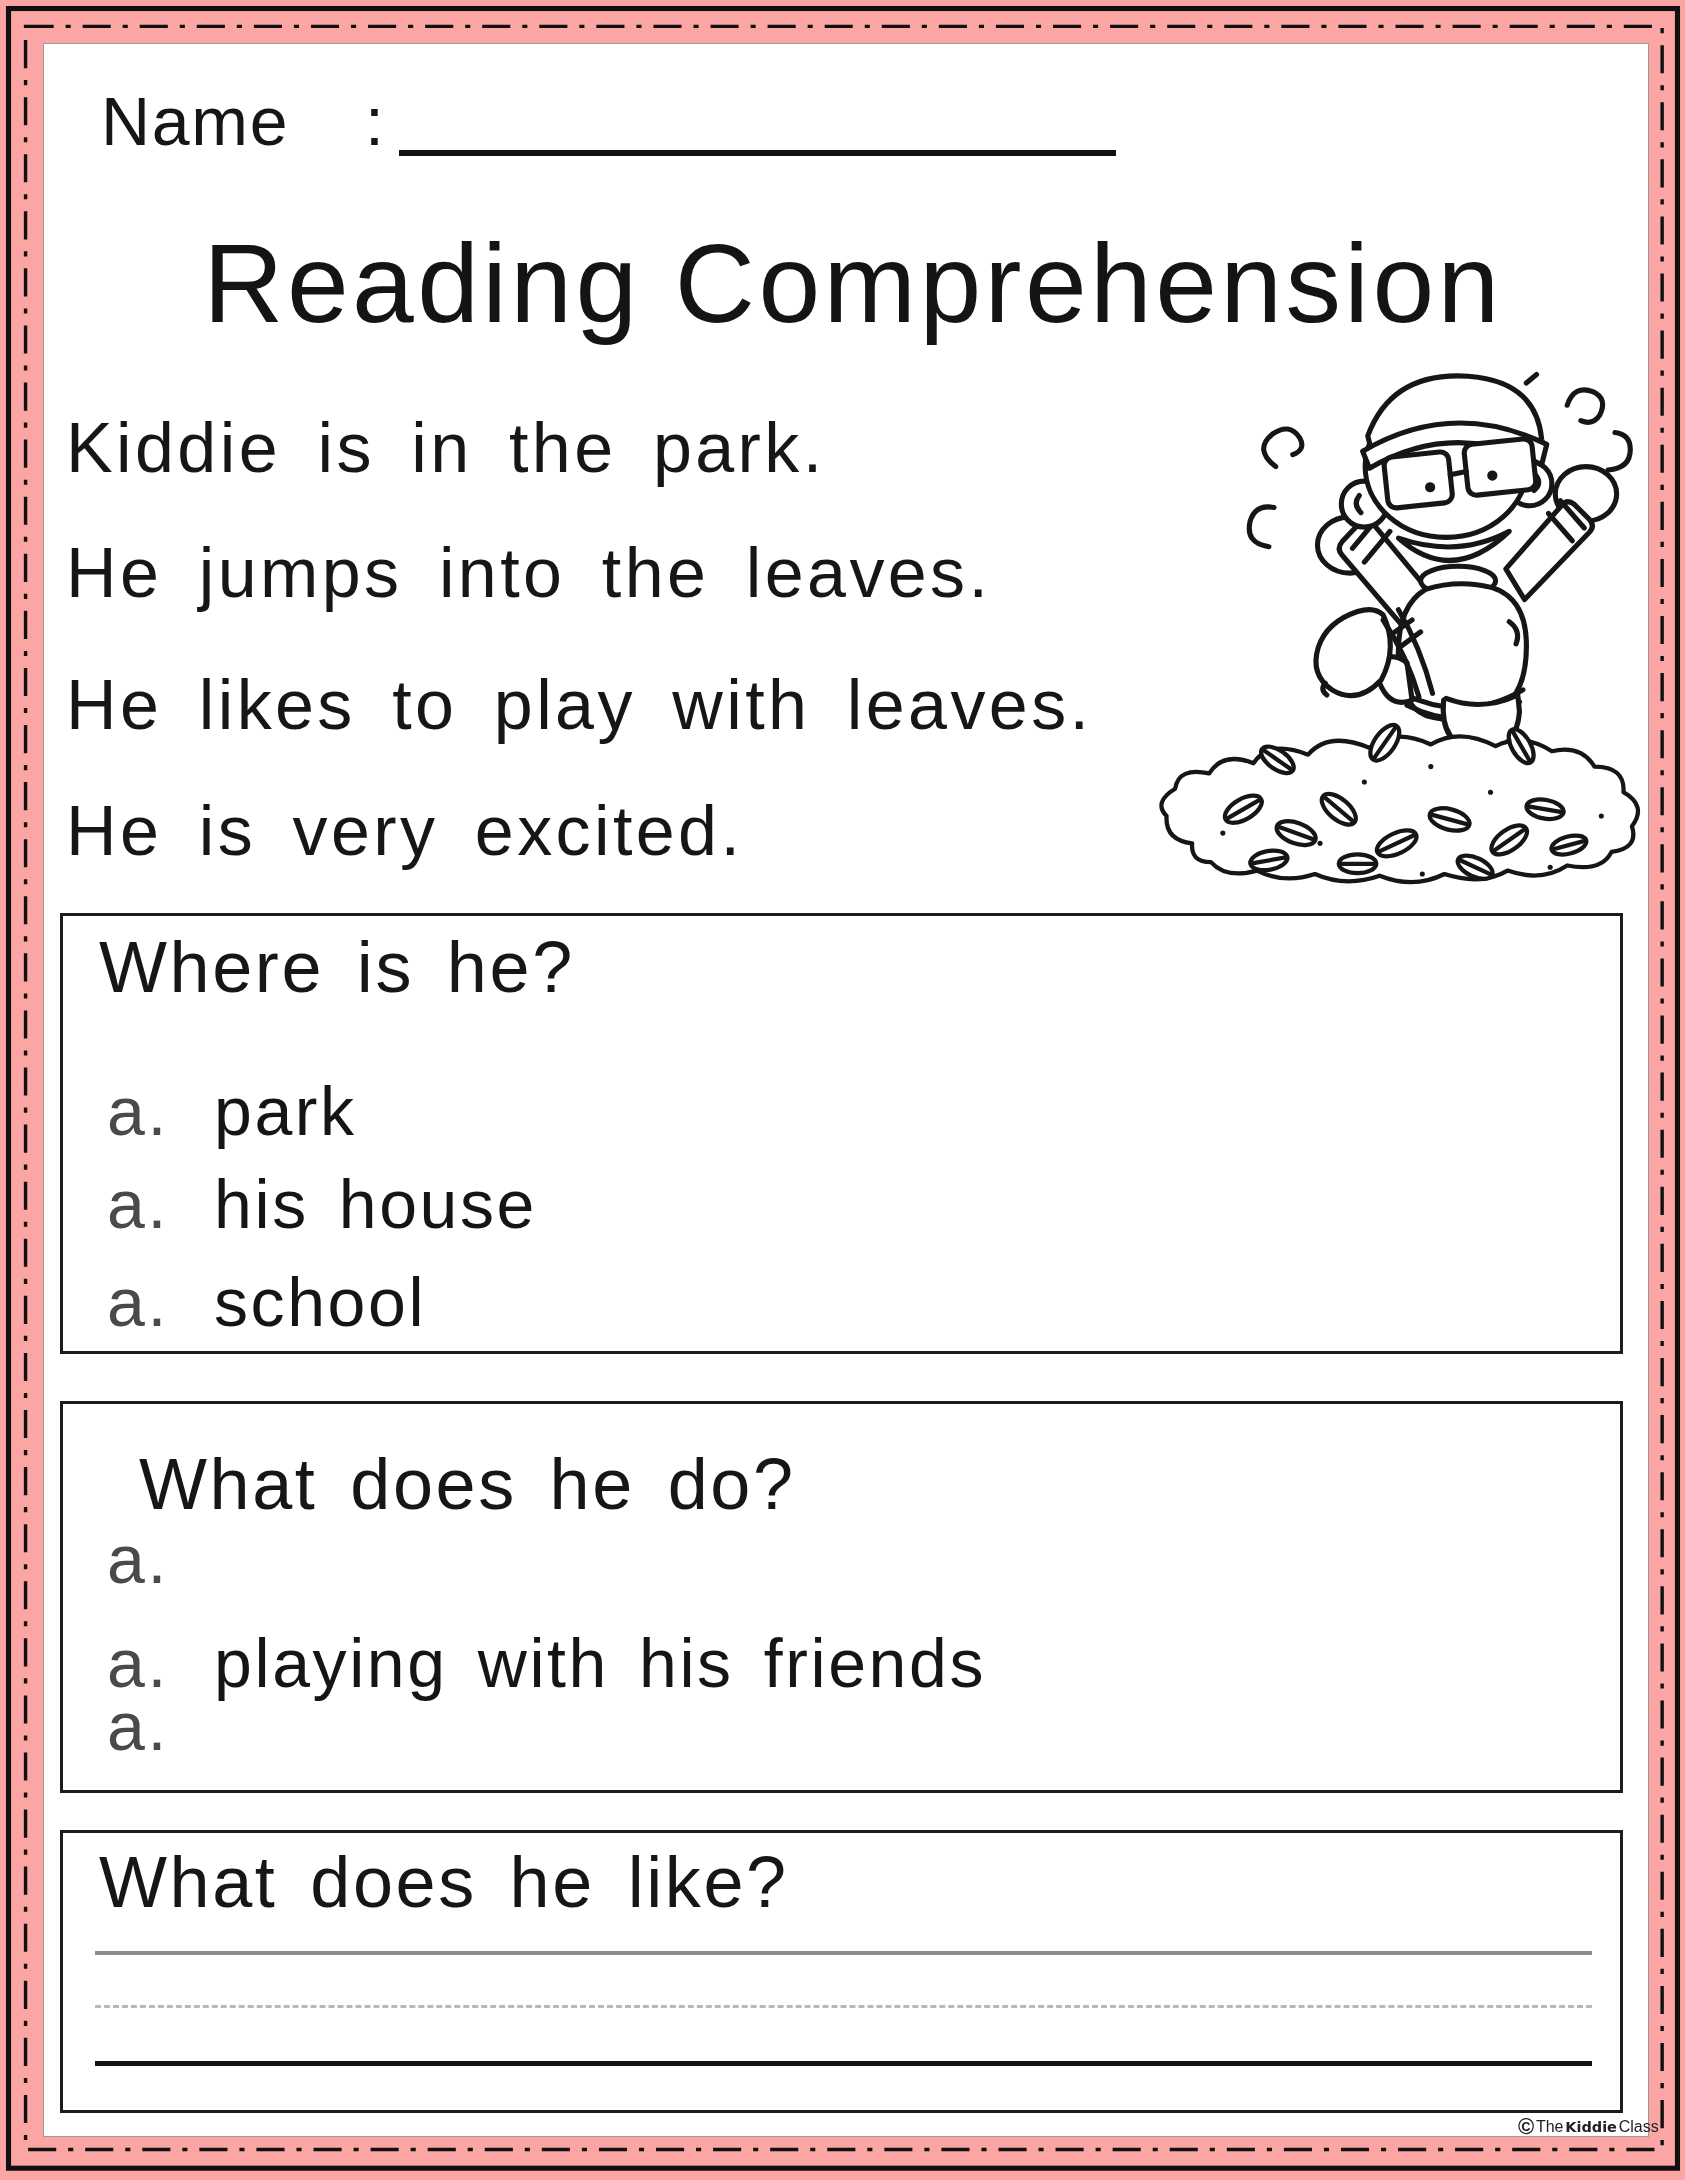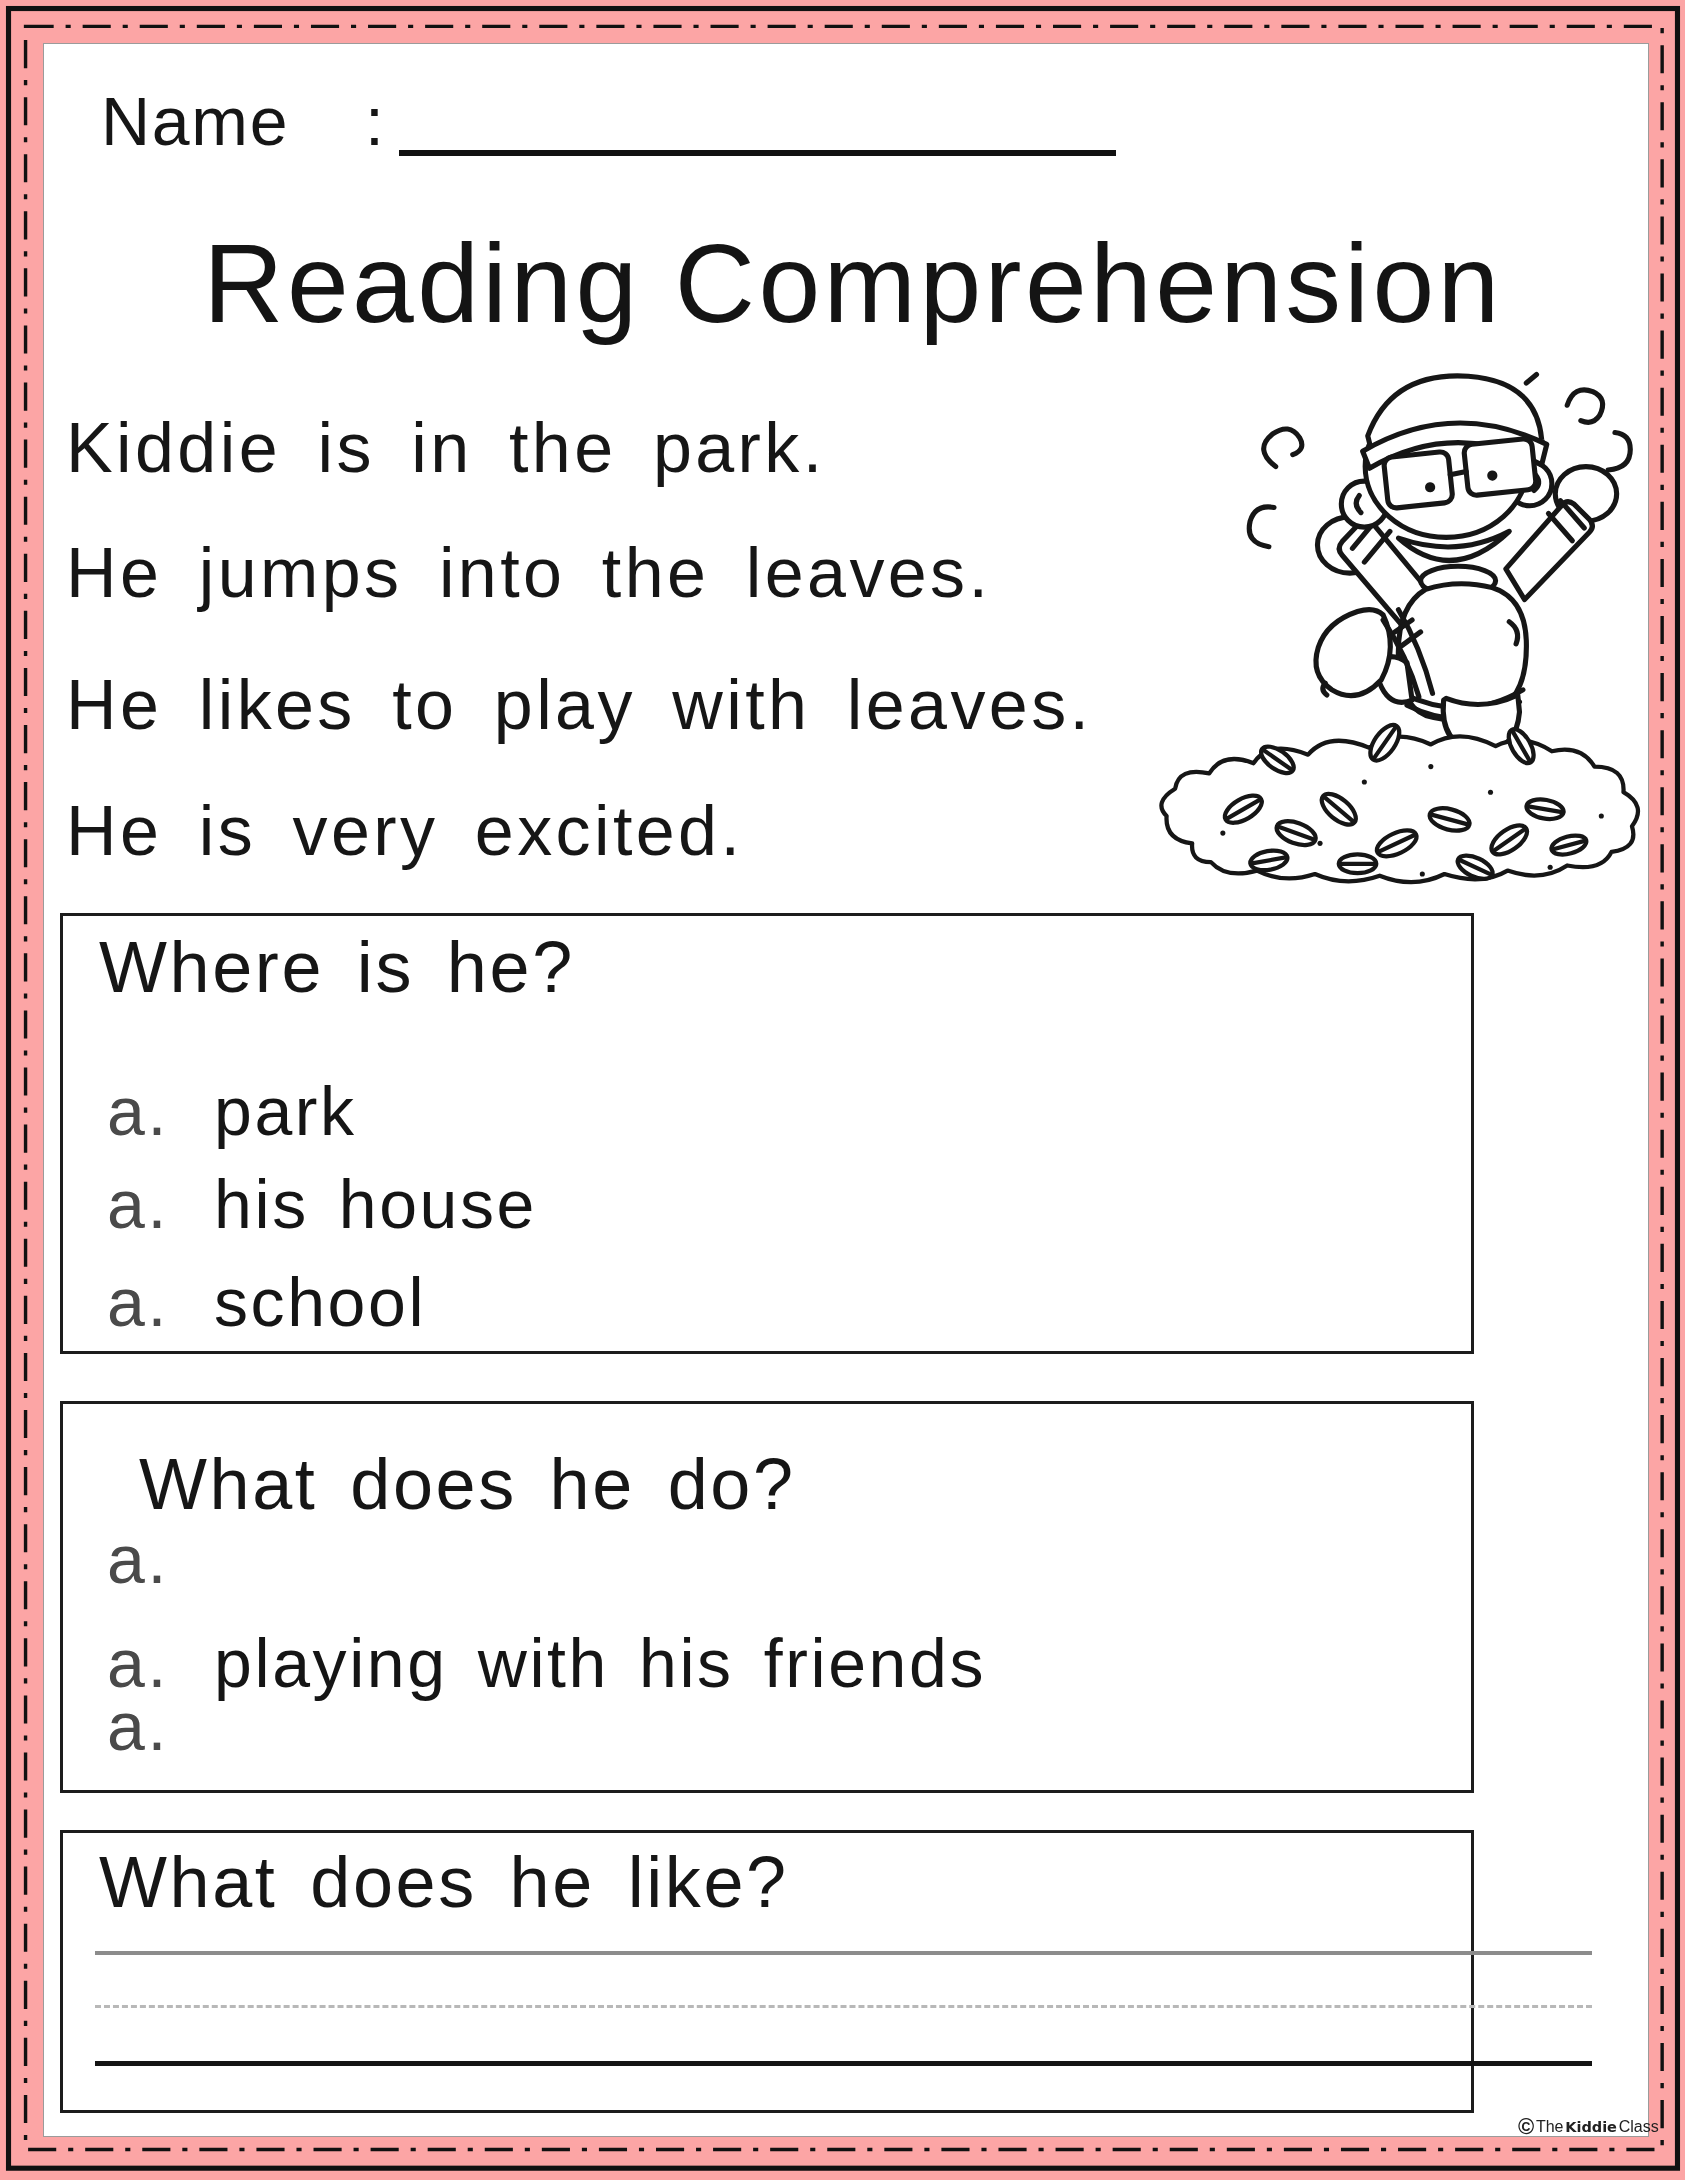--- a/index.html
+++ b/index.html
@@ -19,21 +19,21 @@
     position:absolute;left:10px;top:220px;width:100%;text-align:center;
     font-size:111px;letter-spacing:3.4px;color:#141414;white-space:nowrap;
   }
   .story-line{position:absolute;left:66px;font-size:70px;letter-spacing:3.4px;word-spacing:13.6px;line-height:1;color:#161616;white-space:nowrap;}
   .story-line.l1{top:413px;}
   .story-line.l2{top:538px;}
   .story-line.l3{top:670px;text-align:right;}
   .story-line.l4{top:796px;}
   .illustration{position:absolute;left:1141px;top:366px;width:520px;height:537px;}
   .qbox{
-    position:absolute;left:60px;width:1414px;border:3.4px solid #1c1c1c;background:#ffffff;box-sizing:border-box;padding-left:44px;
+    position:absolute;left:60px;width:1563px;border:3.4px solid #1c1c1c;background:#ffffff;box-sizing:border-box;padding-left:44px;
   }
   .qbox.q1{top:913px;height:441px;}
   .qbox.q2{top:1401px;height:392px;}
   .qbox.q3{top:1830px;height:283px;text-align:center;}
   .q-prompt{position:absolute;left:36px;font-size:72px;letter-spacing:2.6px;word-spacing:10.2px;line-height:1;color:#161616;white-space:nowrap;}
   .q1 .q-prompt{top:15.3px;}
   .q2 .q-prompt{top:44px;margin-left:40px;}
   .q3 .q-prompt{top:12.8px;}
   .q-option{position:absolute;left:44px;display:flex;align-items:baseline;font-size:68px;line-height:82px;letter-spacing:2.6px;word-spacing:8.5px;white-space:nowrap;}
   .q-bullet{display:inline-block;width:107px;color:#4a4a4a;}

